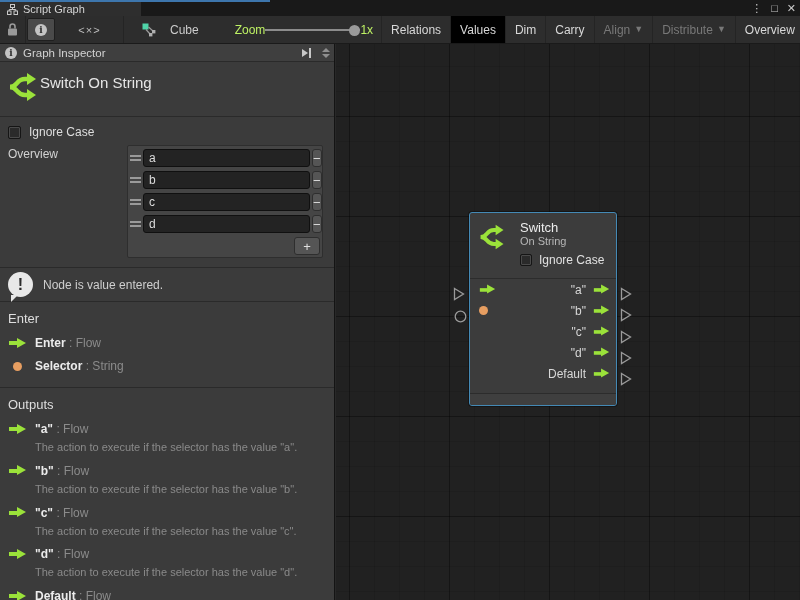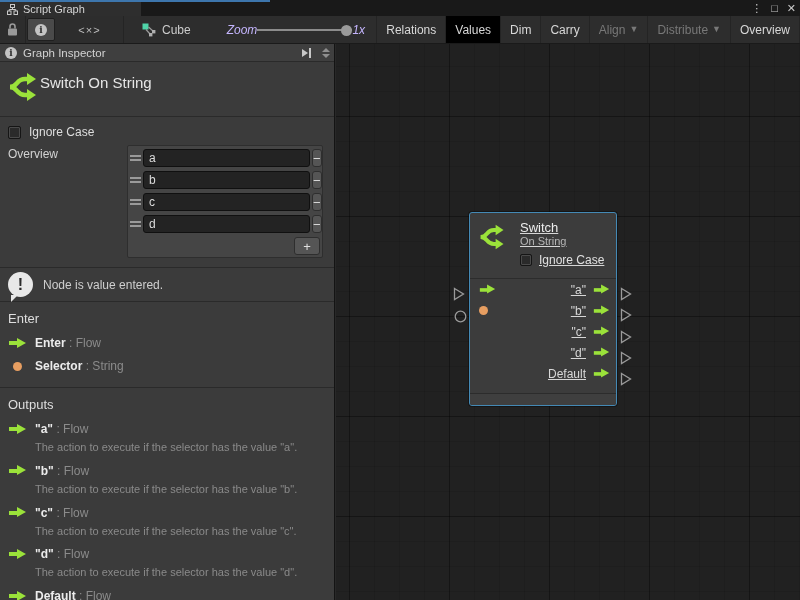--- a/index.html
+++ b/index.html
@@ -29,22 +29,22 @@
   .toolbar{position:absolute;left:0;top:16px;width:800px;height:28px;background:#2d2d2d;border-bottom:1px solid #1a1a1a;display:flex;align-items:stretch;font-size:12px;}
   .tbtn{display:flex;align-items:center;justify-content:center;color:#d8d8d8;padding:0 9px;border-right:1px solid #242424;}
   .tbtn.icon-btn{padding:0 7px;}
   .tbtn.pressed{background:#000000;}
   .tbtn.pressed-dark{background:#4a4a4a;border:1px solid #1f1f1f;border-radius:2px;margin:2px 1px;}
   .tbtn.disabled{color:#787878;}
   .caret{display:inline-block;margin-left:4px;font-size:9px;color:inherit;transform:translateY(-1px);}
   .tb-left{display:flex;align-items:stretch;}
   .tb-spacer{flex:1;}
   .code-glyph{font-size:11px;color:#bdbdbd;letter-spacing:1px;}
-  .graph-ref{display:flex;align-items:center;gap:6px;padding:0 10px 0 18px;color:#cccccc;}
-  .zoom-ctrl{display:flex;align-items:center;padding:0 8px 0 26px;color:#c4b5fd;font-style:italic;}
+  .graph-ref{display:flex;align-items:center;gap:14px;padding:0 10px 0 18px;color:#cccccc;}
+  .zoom-ctrl{display:flex;align-items:center;padding:0 8px 0 26px;color:#bef264;}
   .slider{position:relative;width:95px;height:12px;display:flex;align-items:center;}
   .slider-track{width:100%;height:2px;background:#8c8c8c;}
   .slider-handle{position:absolute;right:0px;top:1px;width:11px;height:11px;border-radius:50%;background:#9a9a9a;}
   .tb-right{display:flex;align-items:stretch;border-left:1px solid #242424;}
 
   
   .inspector{position:absolute;left:0;top:44px;width:335px;height:556px;background:var(--panel);border-right:1px solid #141414;display:flex;flex-direction:column;font-size:12px;overflow:hidden;}
   .canvas{position:absolute;left:336px;top:44px;width:464px;height:556px;background-color:var(--canvas);
     background-image:
       linear-gradient(to right, rgba(0,0,0,0.30) 1px, transparent 1px),
@@ -95,21 +95,21 @@
   .port-desc{font-size:11px;color:#8a8a8a;margin:-3px 0 8px 27px;line-height:1.25;}
   .outputs-sec{border-top:1px solid var(--panel-line);}
 
   
   .flow-arrow{position:relative;width:17px;height:11px;display:inline-block;flex:0 0 auto;}
   .flow-arrow::before{content:"";position:absolute;left:0;top:3.5px;width:9px;height:4px;background:var(--green);}
   .flow-arrow::after{content:"";position:absolute;left:8px;top:0;width:0;height:0;border-left:9px solid var(--green);border-top:5.5px solid transparent;border-bottom:5.5px solid transparent;}
   .flow-arrow.small{transform:scale(0.9);}
 
   
-  .node{position:absolute;left:133px;top:168px;width:148px;height:194px;background:#3c3c3c;border:1px solid var(--sel-blue);border-radius:3px;display:flex;flex-direction:column;box-shadow:0 0 0 1px rgba(0,0,0,0.35);text-decoration:underline;}
+  .node{position:absolute;left:133px;top:168px;width:148px;height:194px;background:#3c3c3c;border:1px solid var(--sel-blue);border-radius:3px;display:flex;flex-direction:column;box-shadow:0 0 0 1px rgba(0,0,0,0.35);}
   .node-head{flex:0 0 65px;padding:7px 8px 0;position:relative;}
   .node-head .ntitle{font-size:13px;color:#ececec;line-height:15px;}
   .node-head .nsub{font-size:11px;color:#b6b6b6;line-height:13px;}
   .node-icon{position:absolute;left:9px;top:10px;}
   .node-head .txt{margin-left:42px;}
   .node-chk{display:flex;align-items:center;gap:7px;margin:5px 0 0 42px;color:#e0e0e0;font-size:12px;}
   .node-chk .checkbox{width:12px;height:12px;}
   .node-body{flex:1;border-top:1px solid #2c2c2c;padding-top:0;}
   .nrow{height:21px;display:flex;align-items:center;padding:0 6px 0 9px;}
   .nrow .lslot{width:18px;display:flex;align-items:center;}

